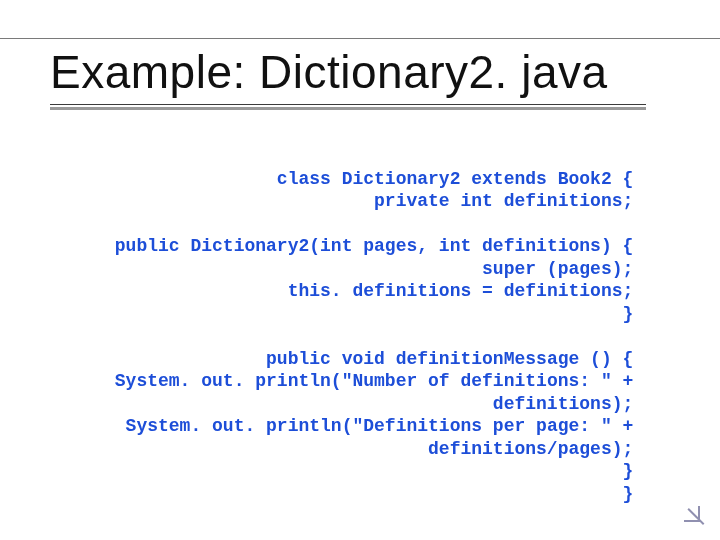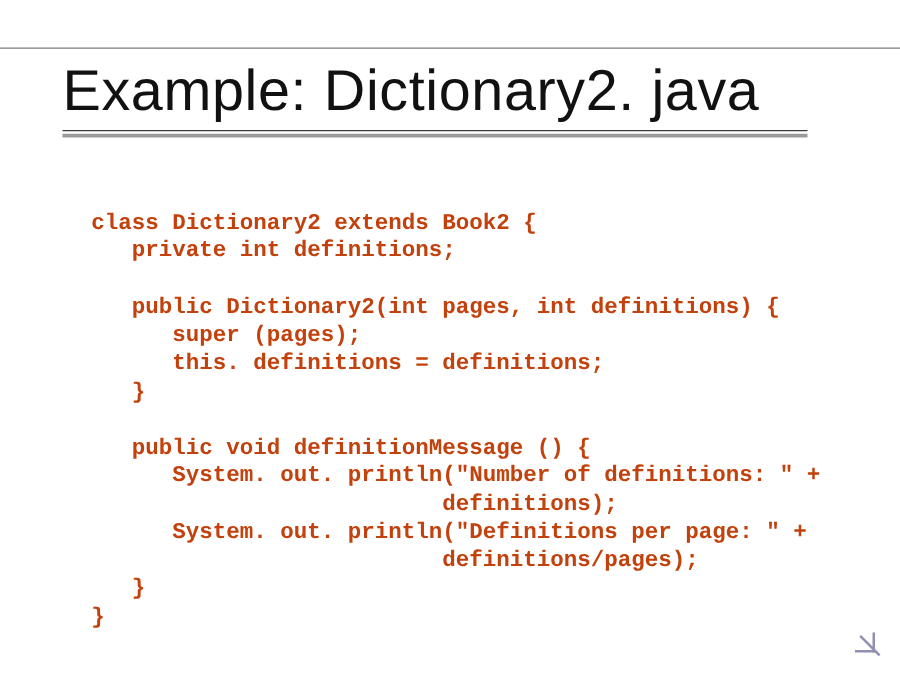--- a/index.html
+++ b/index.html
@@ -9,20 +9,21 @@
     height: 540px;
     background: #ffffff;
     font-family: Arial, Helvetica, sans-serif;
     overflow: hidden;
   }
   .slide {
     position: relative;
     width: 720px;
     height: 540px;
     box-sizing: border-box;
+    text-align: right;
   }
   .rule {
     position: absolute;
     left: 0;
     right: 0;
     top: 38px;
     height: 1px;
     background: #7a7a7a;
   }
   .title {
@@ -78,24 +79,23 @@
     transform-origin: right bottom;
   }
 
   .code {
     position: absolute;
     left: 50px;
     top: 145px;
     font-family: "Courier New", Courier, monospace;
     font-size: 18px;
     font-weight: bold;
-    color: #c2410c;
+    color: #1d4ed8;
     white-space: pre;
     line-height: 1.25;
-    margin-left: 23px;
   }
 </style>
 </head>
 <body>
 
 <div class="slide">
   <div class="rule"></div>
 
   <div class="title">Example: Dictionary2. java</div>
   <div class="title-underline"></div>

